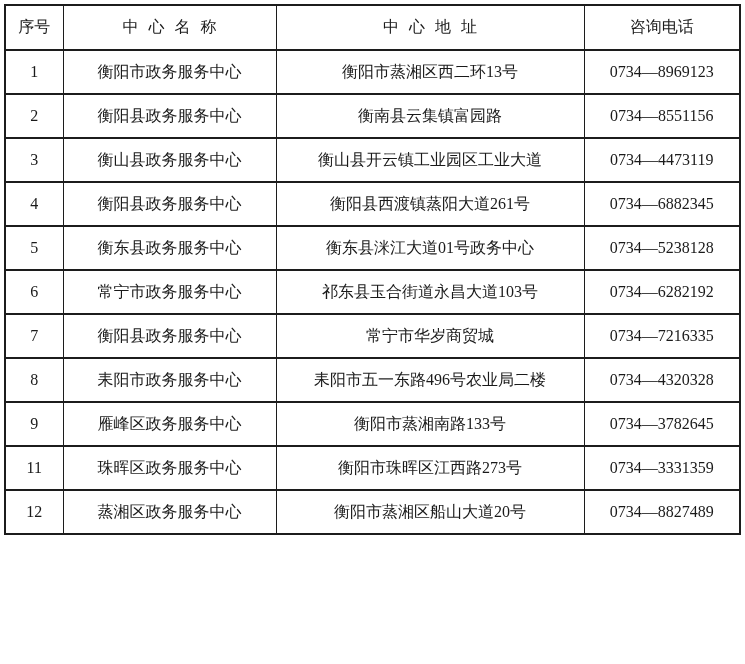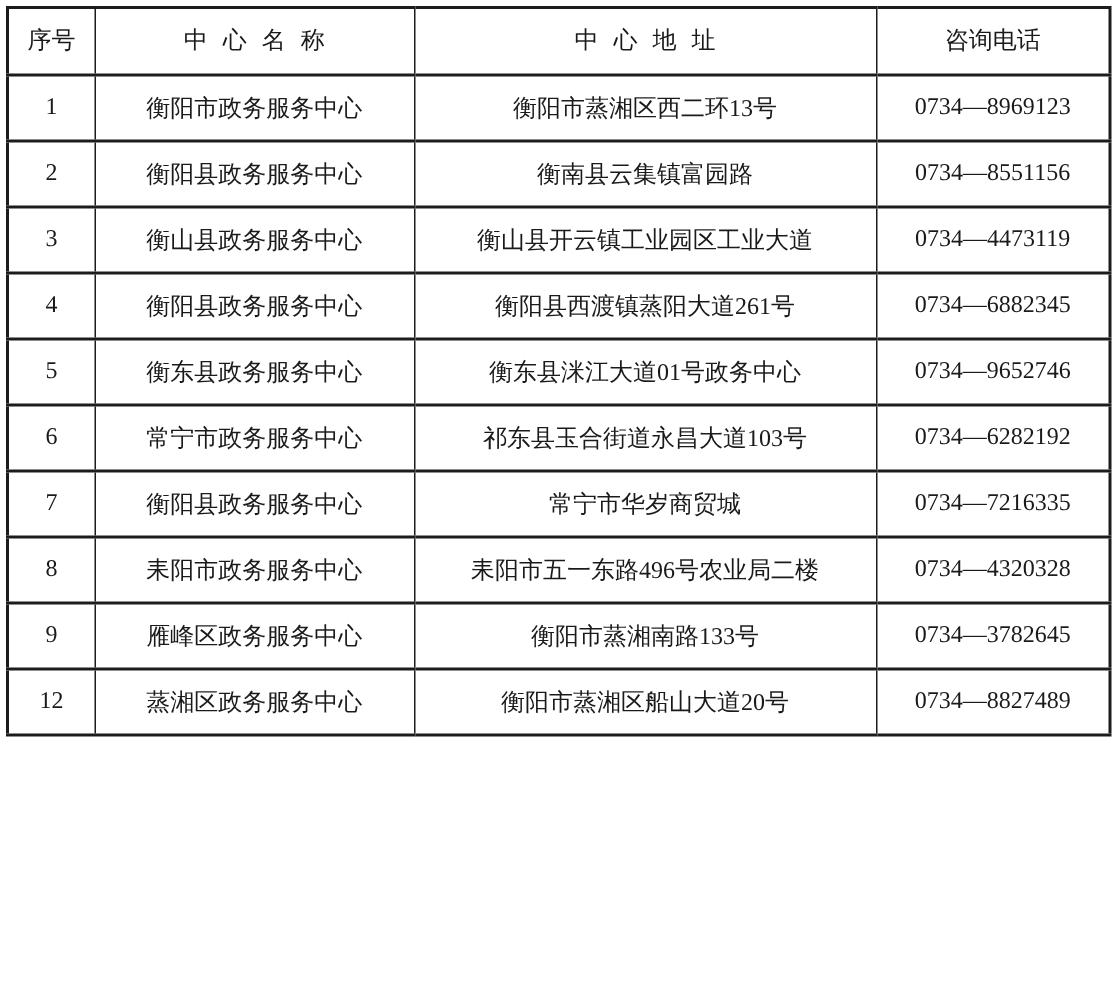--- a/index.html
+++ b/index.html
@@ -91,21 +91,21 @@
         <tr>
           <td>4</td>
           <td>衡阳县政务服务中心</td>
           <td>衡阳县西渡镇蒸阳大道261号</td>
           <td>0734—6882345</td>
         </tr>
         <tr>
           <td>5</td>
           <td>衡东县政务服务中心</td>
           <td>衡东县洣江大道01号政务中心</td>
-          <td>0734—9652746</td>
+          <td>0734—5238128</td>
         </tr>
         <tr>
           <td>6</td>
           <td>常宁市政务服务中心</td>
           <td>祁东县玉合街道永昌大道103号</td>
           <td>0734—6282192</td>
         </tr>
         <tr>
           <td>7</td>
           <td>衡阳县政务服务中心</td>
@@ -118,20 +118,26 @@
           <td>耒阳市五一东路496号农业局二楼</td>
           <td>0734—4320328</td>
         </tr>
         <tr>
           <td>9</td>
           <td>雁峰区政务服务中心</td>
           <td>衡阳市蒸湘南路133号</td>
           <td>0734—3782645</td>
         </tr>
         <tr>
+          <td>11</td>
+          <td>珠晖区政务服务中心</td>
+          <td>衡阳市珠晖区江西路273号</td>
+          <td>0734—3331359</td>
+        </tr>
+        <tr>
           <td>12</td>
           <td>蒸湘区政务服务中心</td>
           <td>衡阳市蒸湘区船山大道20号</td>
           <td>0734—8827489</td>
         </tr>
       </tbody>
   </table>
 </div>
 
 </body></html>

